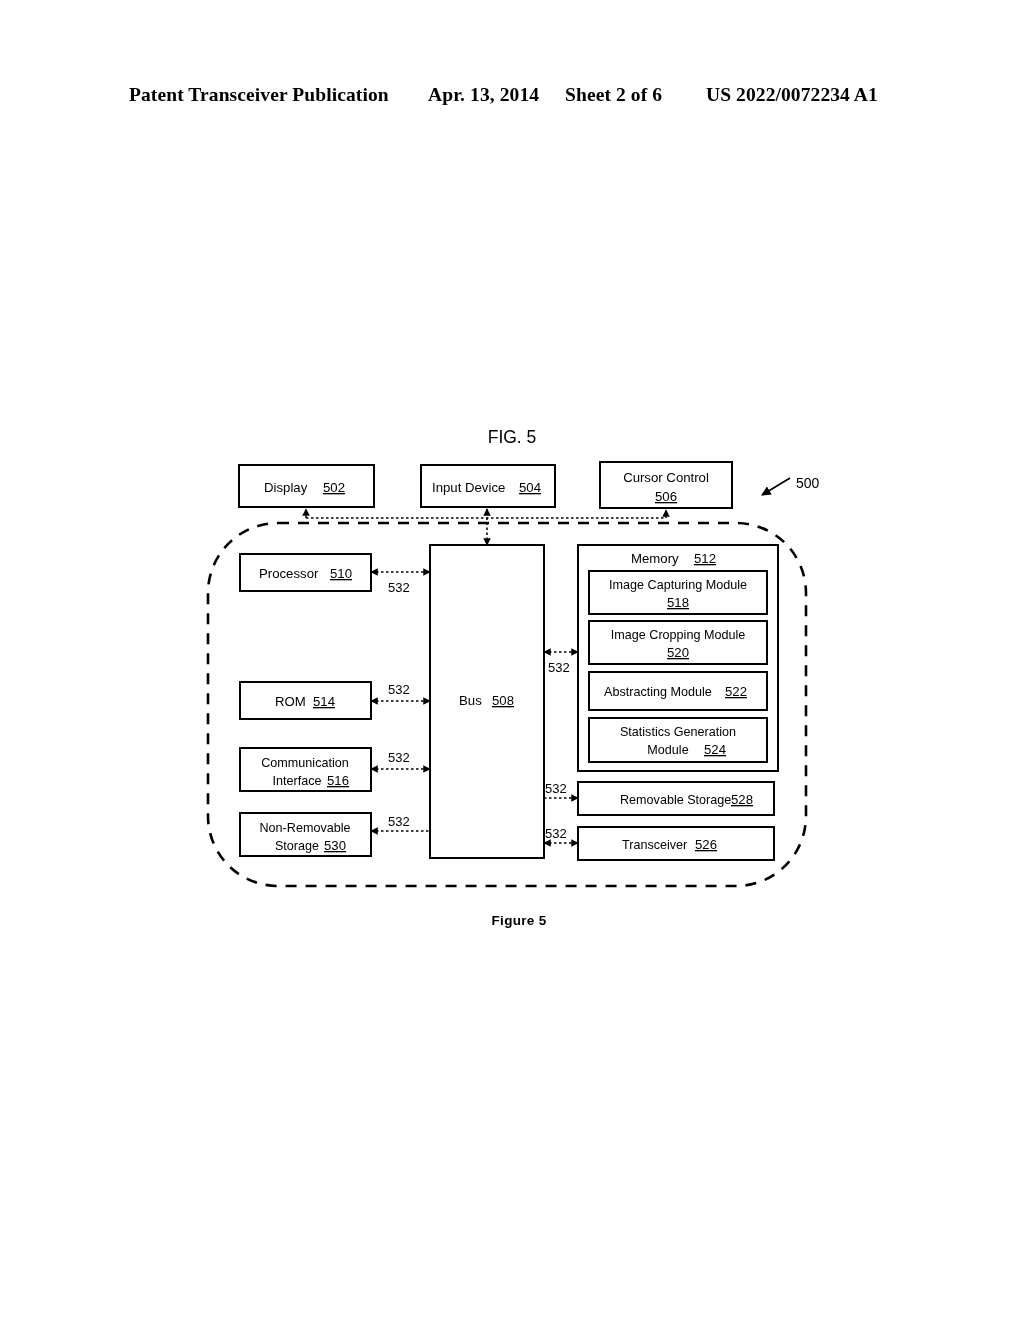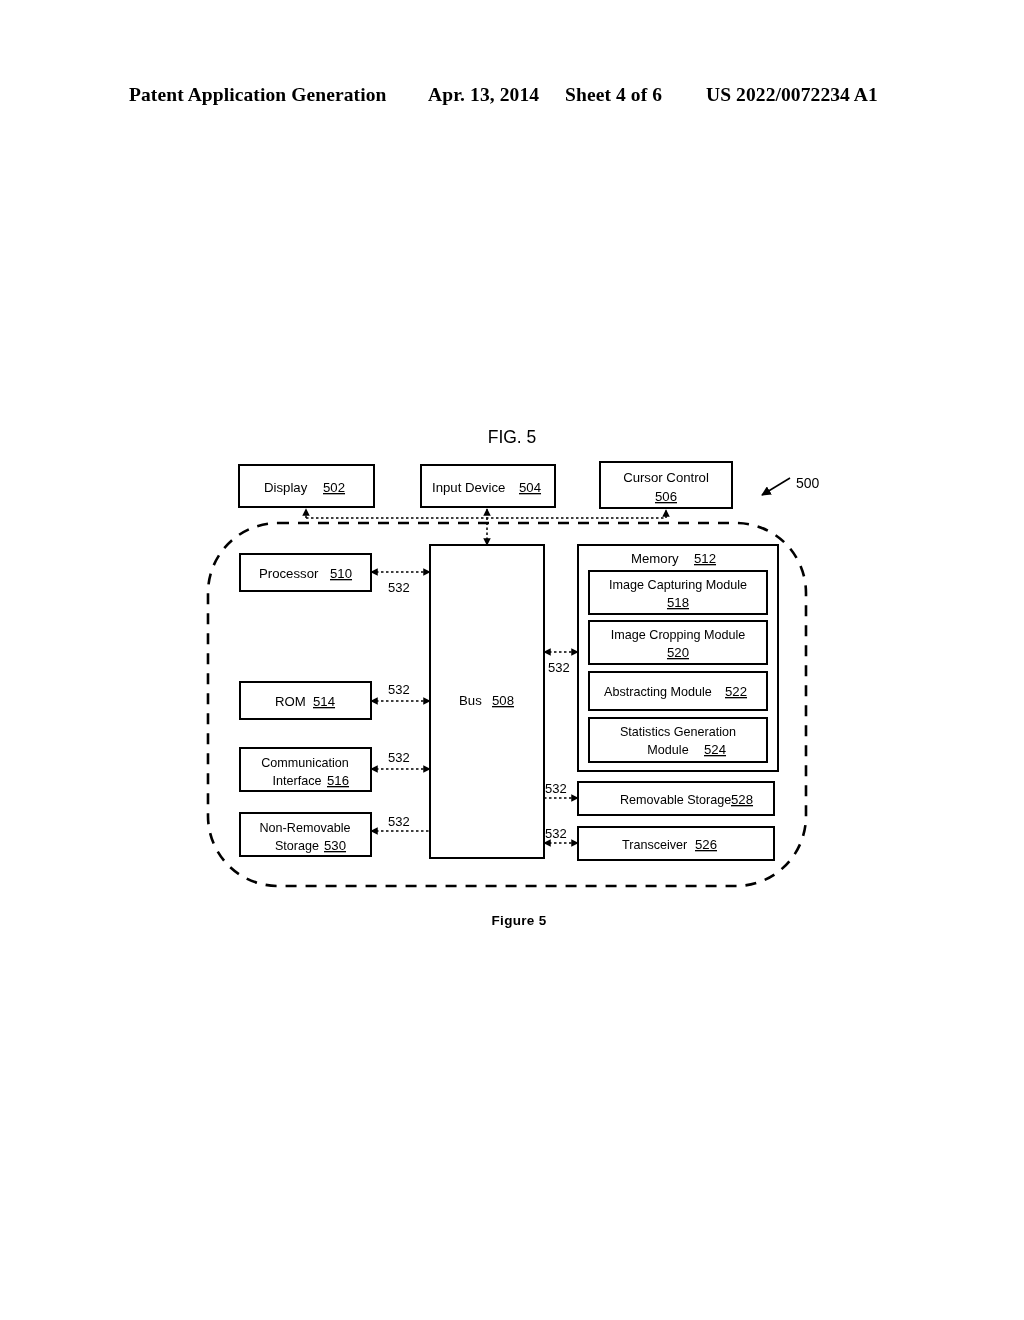--- a/index.html
+++ b/index.html
@@ -121,23 +121,23 @@
   .leadline {
     stroke: #000000;
     stroke-width: 1.6;
     fill: none;
   }
 </style>
 </head>
 <body>
 
 <div id="page-header">
-  <span class="hdr-pub">Patent Application Generation</span>
+  <span class="hdr-pub">Patent Transceiver Publication</span>
   <span class="hdr-date">Apr. 13, 2014</span>
-  <span class="hdr-sheet">Sheet 4 of 6</span>
+  <span class="hdr-sheet">Sheet 2 of 6</span>
   <span class="hdr-docnum">US 2022/0072234 A1</span>
 </div>
 
 <div id="figure-area">
 <svg id="fig-svg" width="1024" height="1320" viewBox="0 0 1024 1320" xmlns="http://www.w3.org/2000/svg">
 
   <defs>
     <marker id="arrHead" viewBox="0 0 10 10" refX="9" refY="5" markerWidth="5" markerHeight="5" orient="auto-start-reverse">
       <path d="M 0 0 L 10 5 L 0 10 z" fill="#000000"></path>
     </marker>

